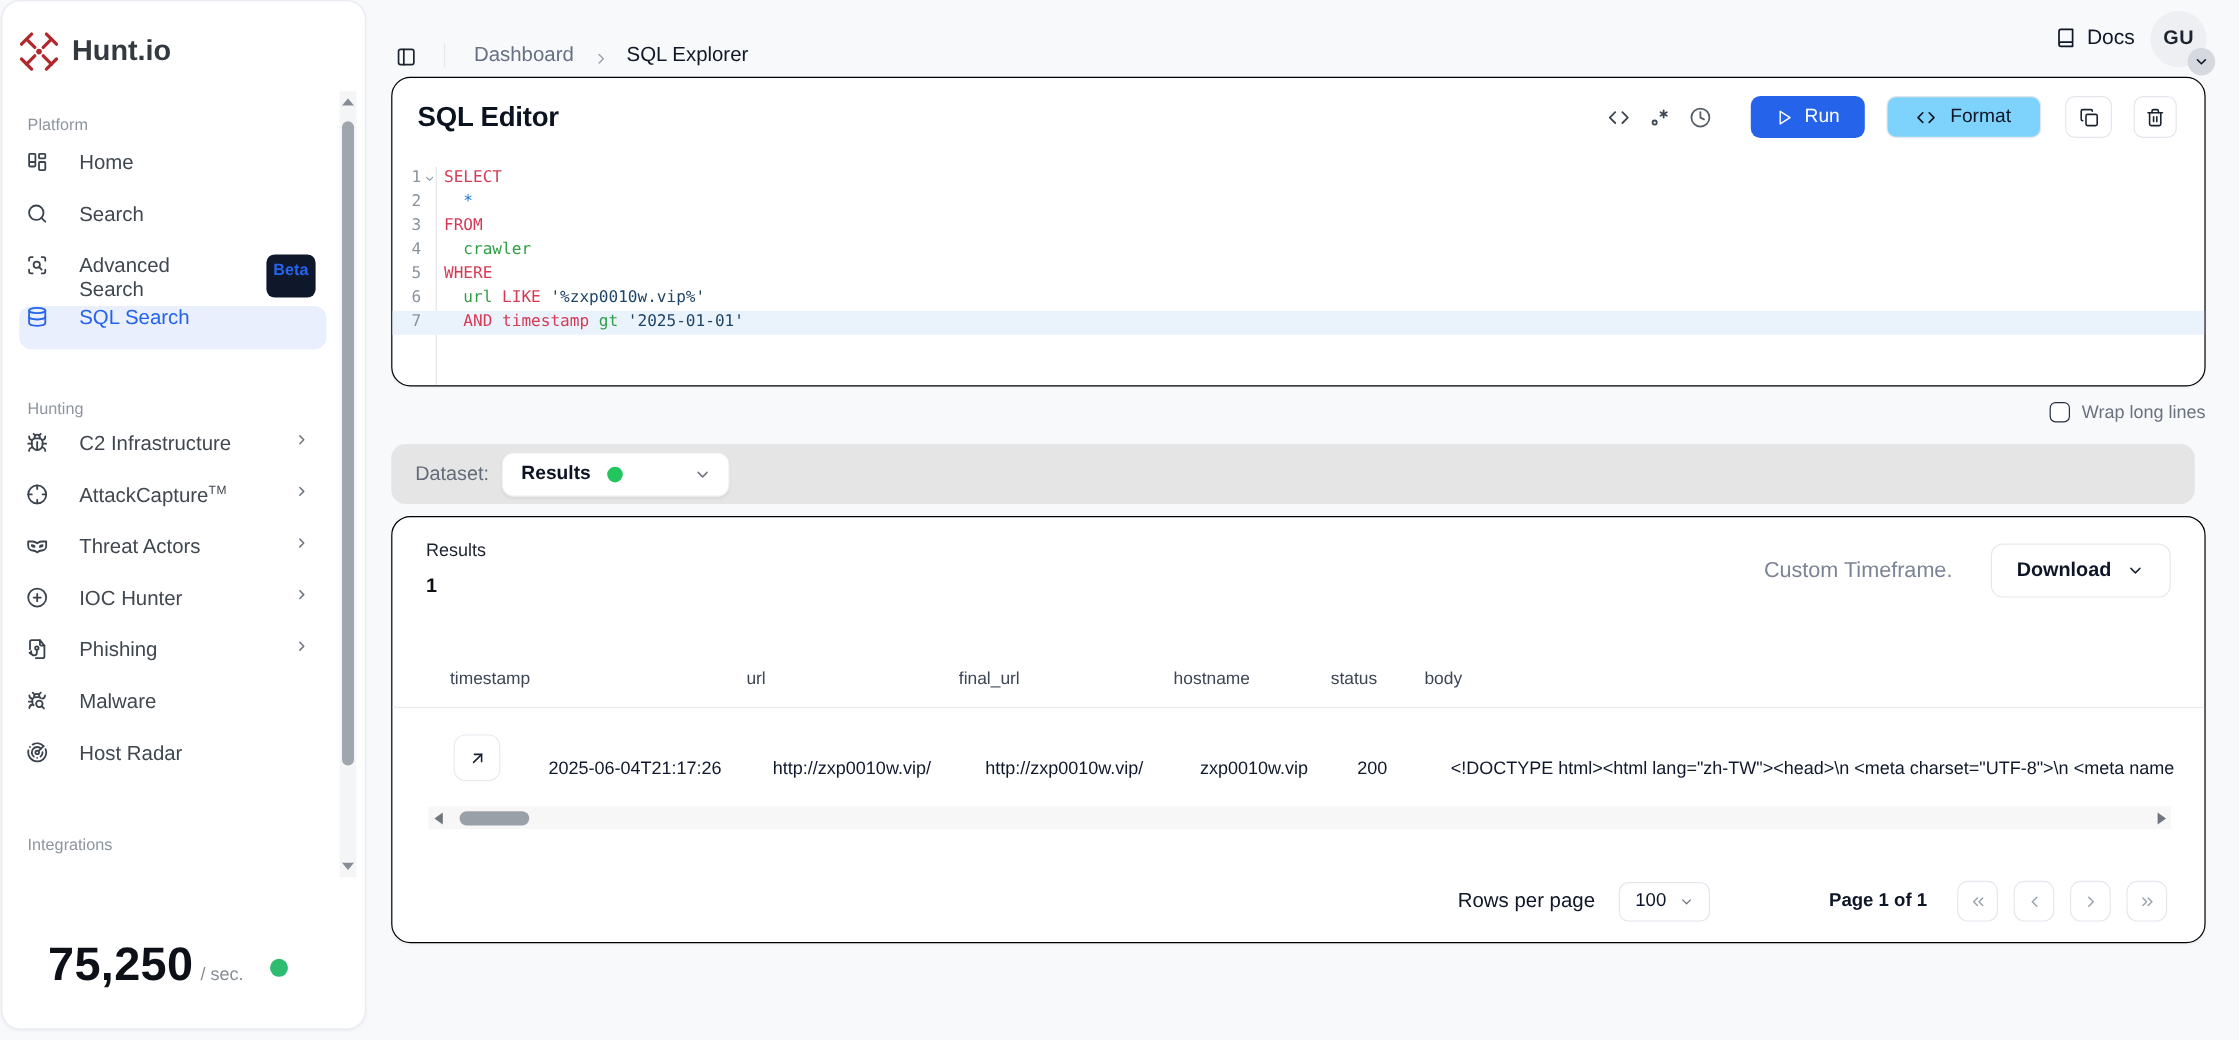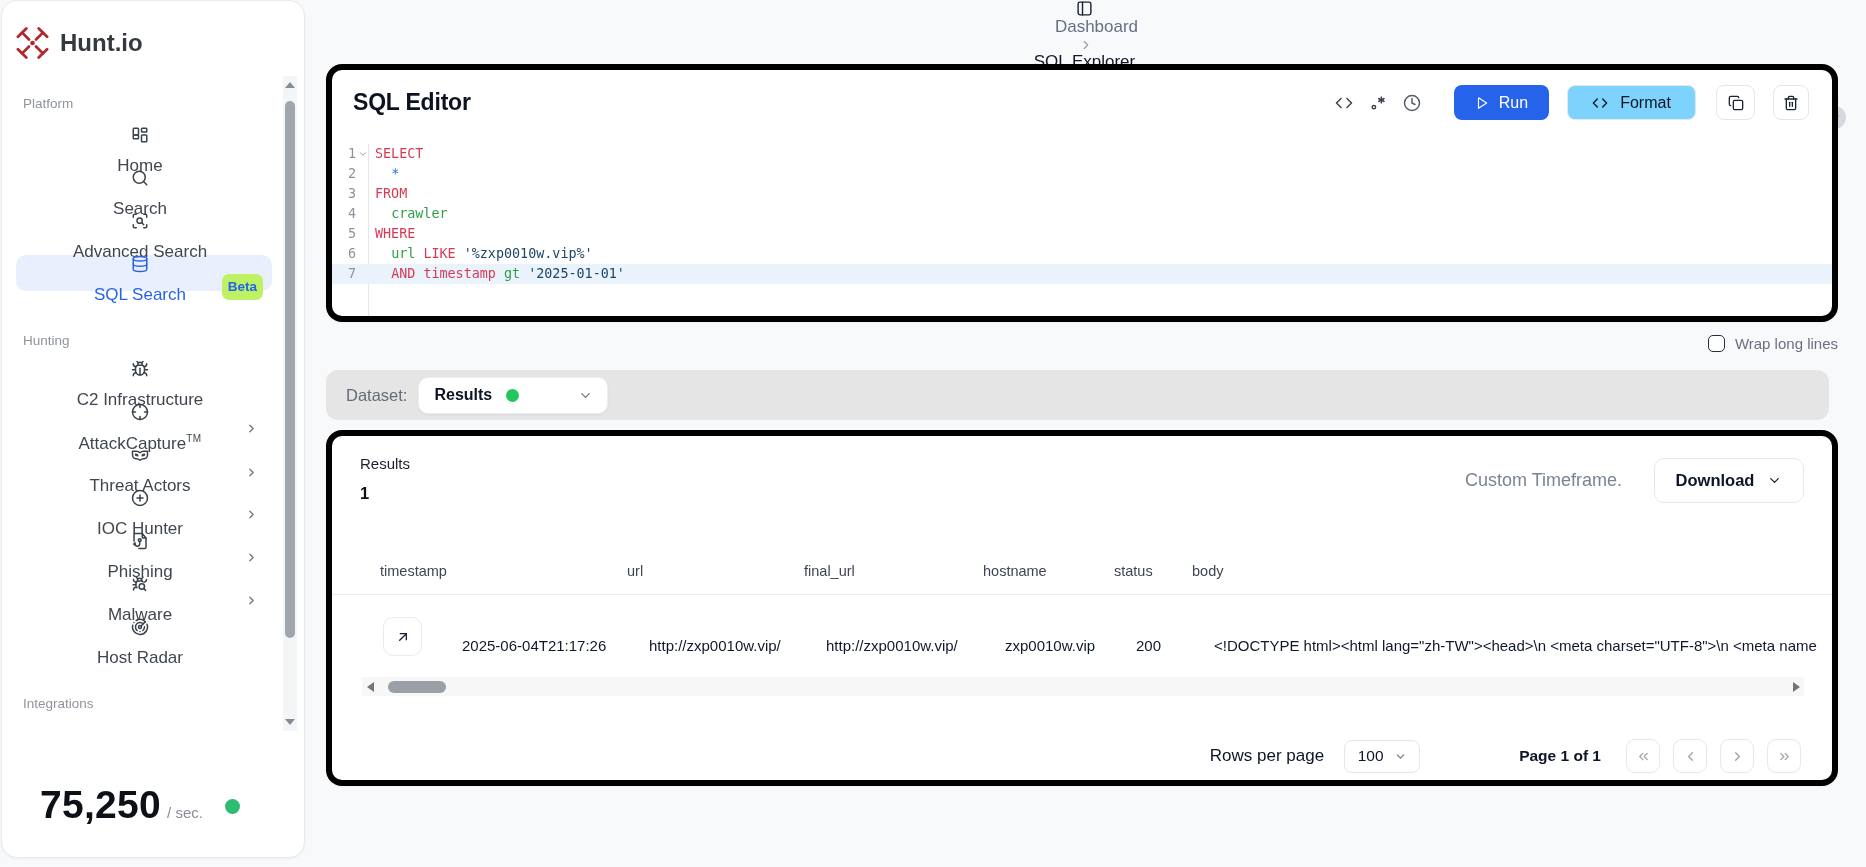--- a/index.html
+++ b/index.html
@@ -11,64 +11,64 @@
 
   
   .sidebar { position:absolute; left:1px; top:0; width:304px; height:858px; background:#fff;
     border:1px solid #e7eaf0; border-radius:16px; box-shadow:0 1px 3px rgba(16,24,40,.05); z-index:2; }
   .logo-row { display:flex; align-items:center; gap:11px; padding:25px 0 0 14px; }
   .logo-mark { width:33px; height:34px; color:#b2282c; }
   .logo-text { font-size:24px; font-weight:700; color:#33393f; letter-spacing:0; }
   .nav { padding:36px 32px 0 14px; }
   .sec-label { font-size:13.5px; color:#8e959e; margin:0 0 14px 7px; height:16px; }
   .sec-label.later { margin-top:42px; margin-bottom:11px; }
-  .nav-item { display:flex; align-items:center; gap:12px; height:36px; padding:0 14px 0 6px; margin-bottom:7px;
-    border-radius:10px; color:#40474f; font-size:17px; cursor:pointer;flex-direction:column; }
+  .nav-item { display:flex; gap:26px; height:36px; padding:0 14px 0 6px; margin-bottom:7px;
+    border-radius:10px; color:#40474f; font-size:17px; cursor:pointer; }
   .nav-item .icon { width:18px; height:18px; color:#3a424b; }
   .nav-item.active { background:#e9effd; color:#2563eb; }
   .nav-item.active .icon { color:#2563eb; }
   .nav-item .chev { margin-left:auto; width:13px; height:13px; color:#6f767f; }
   .nav-item .chev svg { stroke-width:2.4; }
-  .badge-beta { margin-left:auto; margin-right:-5px; background:#bef264; color:#2563eb; font-size:13.5px; font-weight:600;
+  .badge-beta { margin-left:auto; margin-right:-5px; background:#0f172a; color:#2563eb; font-size:13.5px; font-weight:600;
     padding:4px 6px; border-radius:7px; line-height:1.3; }
   .sb-footer { position:absolute; left:38px; bottom:30px; display:flex; align-items:baseline; }
   .sb-rate { font-size:39px; font-weight:700; color:#0d1117; letter-spacing:.3px; }
   .sb-rate-unit { font-size:15px; color:#878e97; margin-left:6px; }
   .sb-dot { width:15px; height:15px; border-radius:50%; background:#2ebd70; margin-left:22px; align-self:center; margin-top:2px; }
   .sb-scroll { position:absolute; right:7px; top:75px; width:14px; height:655px; background:#f4f5f7; }
   .sb-scroll .arr { position:absolute; left:0; width:14px; height:18px; display:flex; align-items:center; justify-content:center; }
   .sb-scroll .arr.up { top:0; }
   .sb-scroll .arr.down { bottom:0; }
   .sb-scroll .tri { width:0; height:0; border-left:5.5px solid transparent; border-right:5.5px solid transparent; }
   .arr.up .tri { border-bottom:6px solid #858c96; }
   .arr.down .tri { border-top:6px solid #858c96; }
   .sb-thumb { position:absolute; left:2px; top:25px; width:10px; height:537px; border-radius:5px; background:#a0a6ae; }
 
   
   .main { position:absolute; left:306px; top:0; right:0; bottom:0; }
-  .topbar { height:56px; display:flex; align-items:center; padding:0 27px 0 24px;flex-direction:column; }
+  .topbar { height:56px; display:flex; align-items:flex-end; padding:0 27px 0 24px; }
   .tgl-btn { width:17px; height:17px; color:#1b2430; background:none; border:none; cursor:pointer; padding:0; }
   .tb-divider { width:1px; height:20px; background:#e4e7ec; margin:0 0 0 23px; }
   .crumb-grey { color:#667085; font-size:17px; margin-left:24px; }
   .crumb-chev { width:14px; height:14px; color:#98a1ab; margin:1px 14px 0 16px; }
   .crumb-cur { color:#101828; font-size:17px; }
   .tb-right { margin-left:auto; display:flex; align-items:center; }
   .docs-btn { display:flex; align-items:center; gap:9px; background:none; border:none; cursor:pointer;
     font-family:inherit; font-size:17.5px; font-weight:500; color:#0e1726; }
   .docs-btn .icon { width:17px; height:17px; }
   .avatar-wrap { position:relative; margin-left:13px; width:47px; height:47px; margin-top:3px; }
   .avatar { width:47px; height:47px; border-radius:50%; background:#edeff2; display:flex; align-items:center;
     justify-content:center; font-size:16.5px; font-weight:600; color:#1b2430; letter-spacing:.4px; cursor:pointer; }
   .avatar-chev { position:absolute; right:-7px; bottom:-7px; width:23px; height:23px; border-radius:50%;
     background:#d5d9df; display:flex; align-items:center; justify-content:center; color:#1b2430; cursor:pointer; }
   .avatar-chev .icon { width:13px; height:13px; }
   .avatar-chev .icon svg { stroke-width:2.6; }
 
   
-  .card { background:#fff; border:6px solid #000000; border-radius:16px; box-shadow:0 1px 2px rgba(16,24,40,.04); }
+  .card { background:#fff; border:1px solid #000000; border-radius:16px; box-shadow:0 1px 2px rgba(16,24,40,.04); }
   .editor-card { margin:8px 28px 0 20px; height:258px; position:relative; overflow:hidden; }
   .editor-head { display:flex; align-items:center; padding:15px 23px 0 21px; }
   .editor-title { font-size:23px; font-weight:700; color:#0b1220; letter-spacing:-.2px; }
   .toolbar { margin-left:auto; display:flex; align-items:center; }
   .ghost-btn { width:34px; height:34px; border:none; background:none; display:flex; align-items:center;
     justify-content:center; color:#3c4650; cursor:pointer; }
   .ghost-btn .icon { width:18px; height:18px; }
   .ghost-btn.clock { color:#565e68; }
   .run-btn { margin-left:25px; width:95px; height:35px; background:#2563eb; color:#fff; border:none; border-radius:8px;
     font-family:inherit; font-size:16px; font-weight:500; display:flex; align-items:center; justify-content:center; gap:10px; cursor:pointer; }

